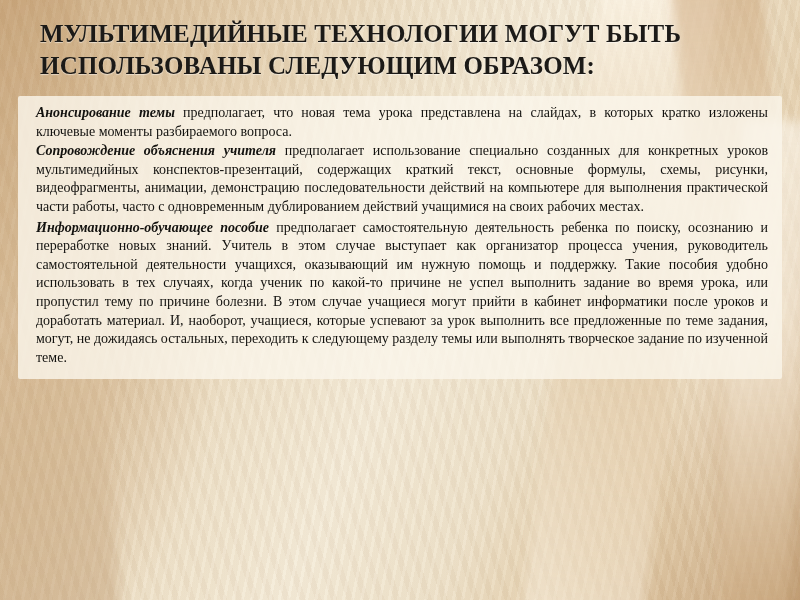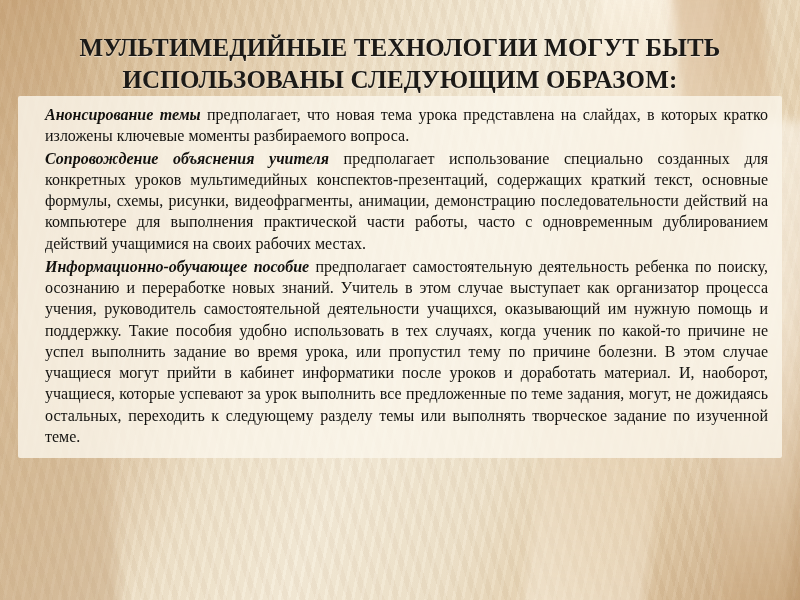--- a/index.html
+++ b/index.html
@@ -69,38 +69,38 @@
     top: 96px;
     width: 764px;
     background: rgba(250,245,234,0.82);
     border-radius: 2px;
     padding: 8px 14px 10px 14px;
     box-sizing: border-box;
   }
   .title {
     position: absolute;
     left: 40px;
-    top: 32px;
+    top: 18px;
     width: 720px;
-    text-align: center;
+    text-align: left;
     font-family: "Liberation Serif", serif;
     font-weight: bold;
     font-size: 25px;
     line-height: 1.28;
     color: #1c1a17;
     letter-spacing: 0.2px;
     text-shadow: 0 1px 1px rgba(255,255,255,0.5);
   }
   .para {
-    font-size: 16px;
+    font-size: 14px;
     line-height: 1.33;
     color: #13120f;
     text-align: justify;
     text-justify: inter-word;
-    margin: 0 0 1px 13px;
+    margin: 0 0 1px 4px;
     text-indent: 0;
   }
   .para.hang {
     padding-left: 0;
   }
   .lead {
     font-weight: bold;
     font-style: italic;
   }
   .p3 {

